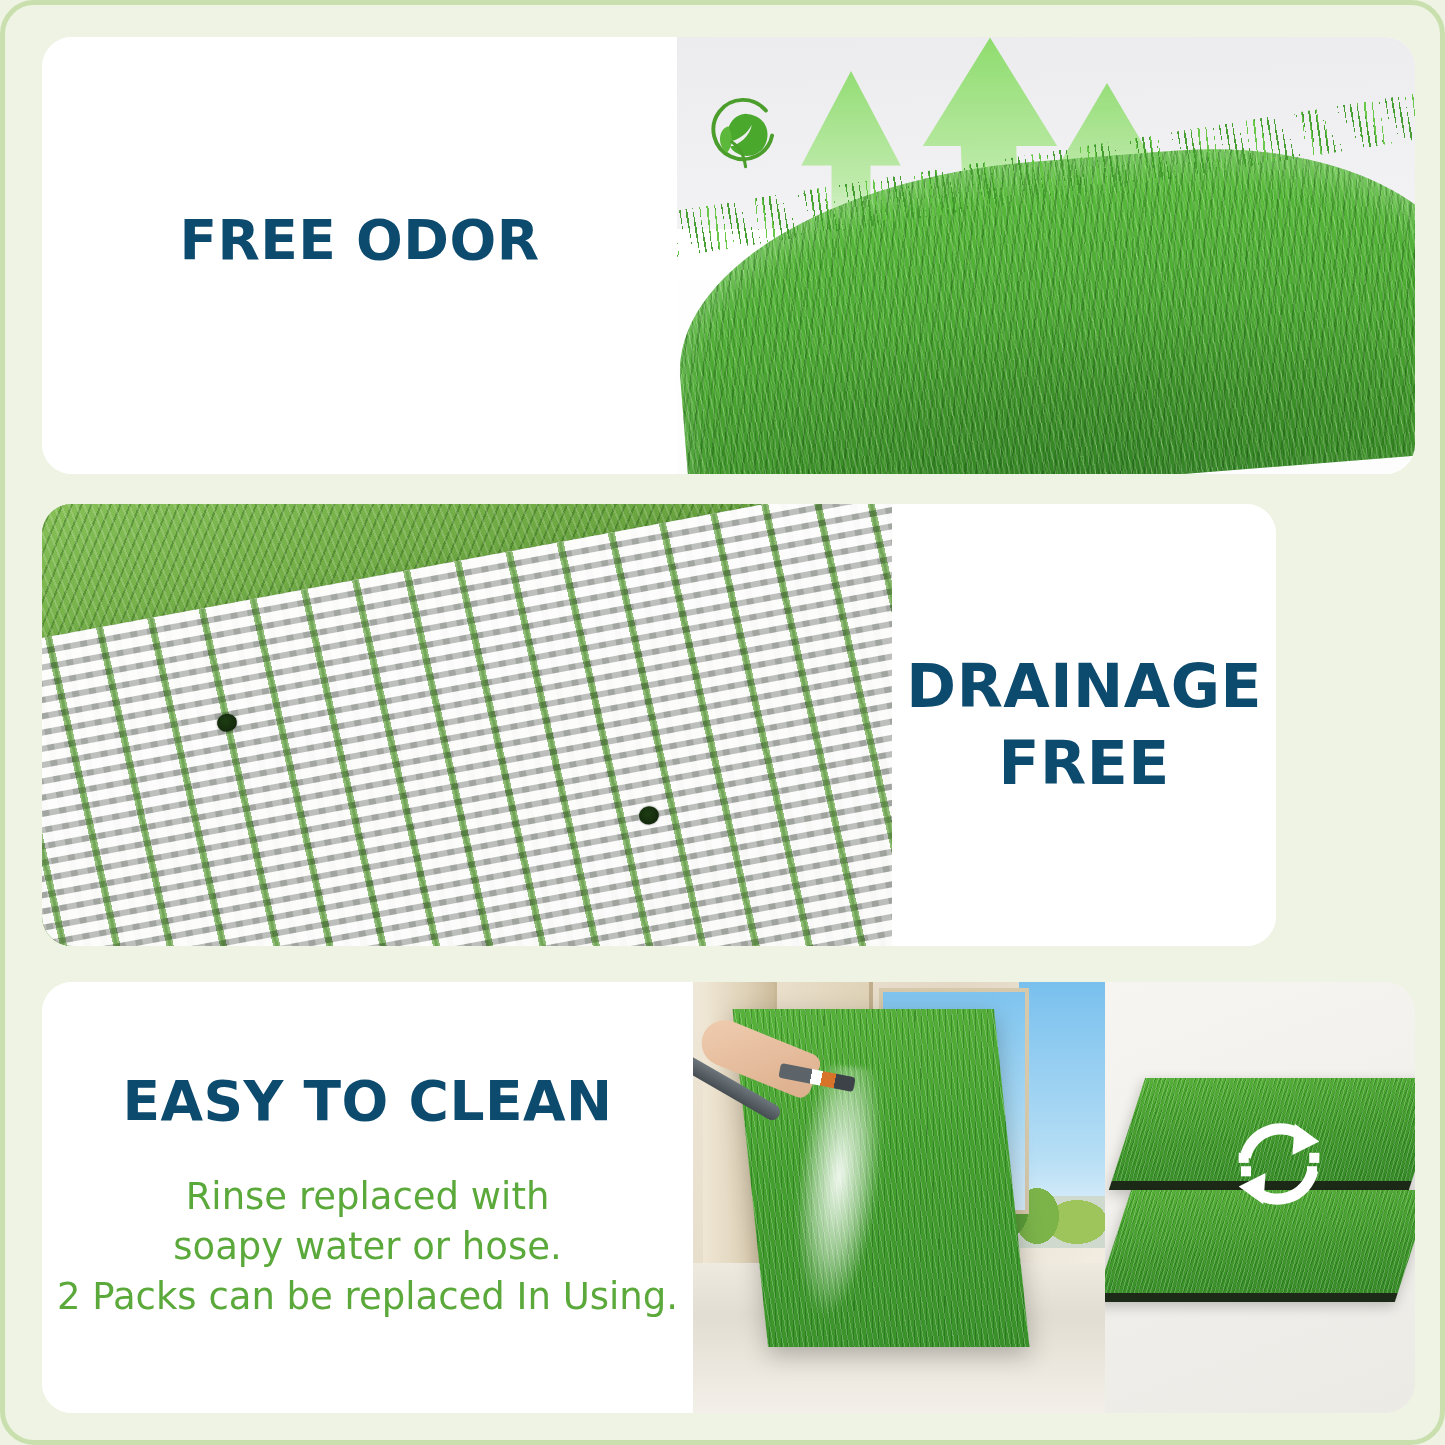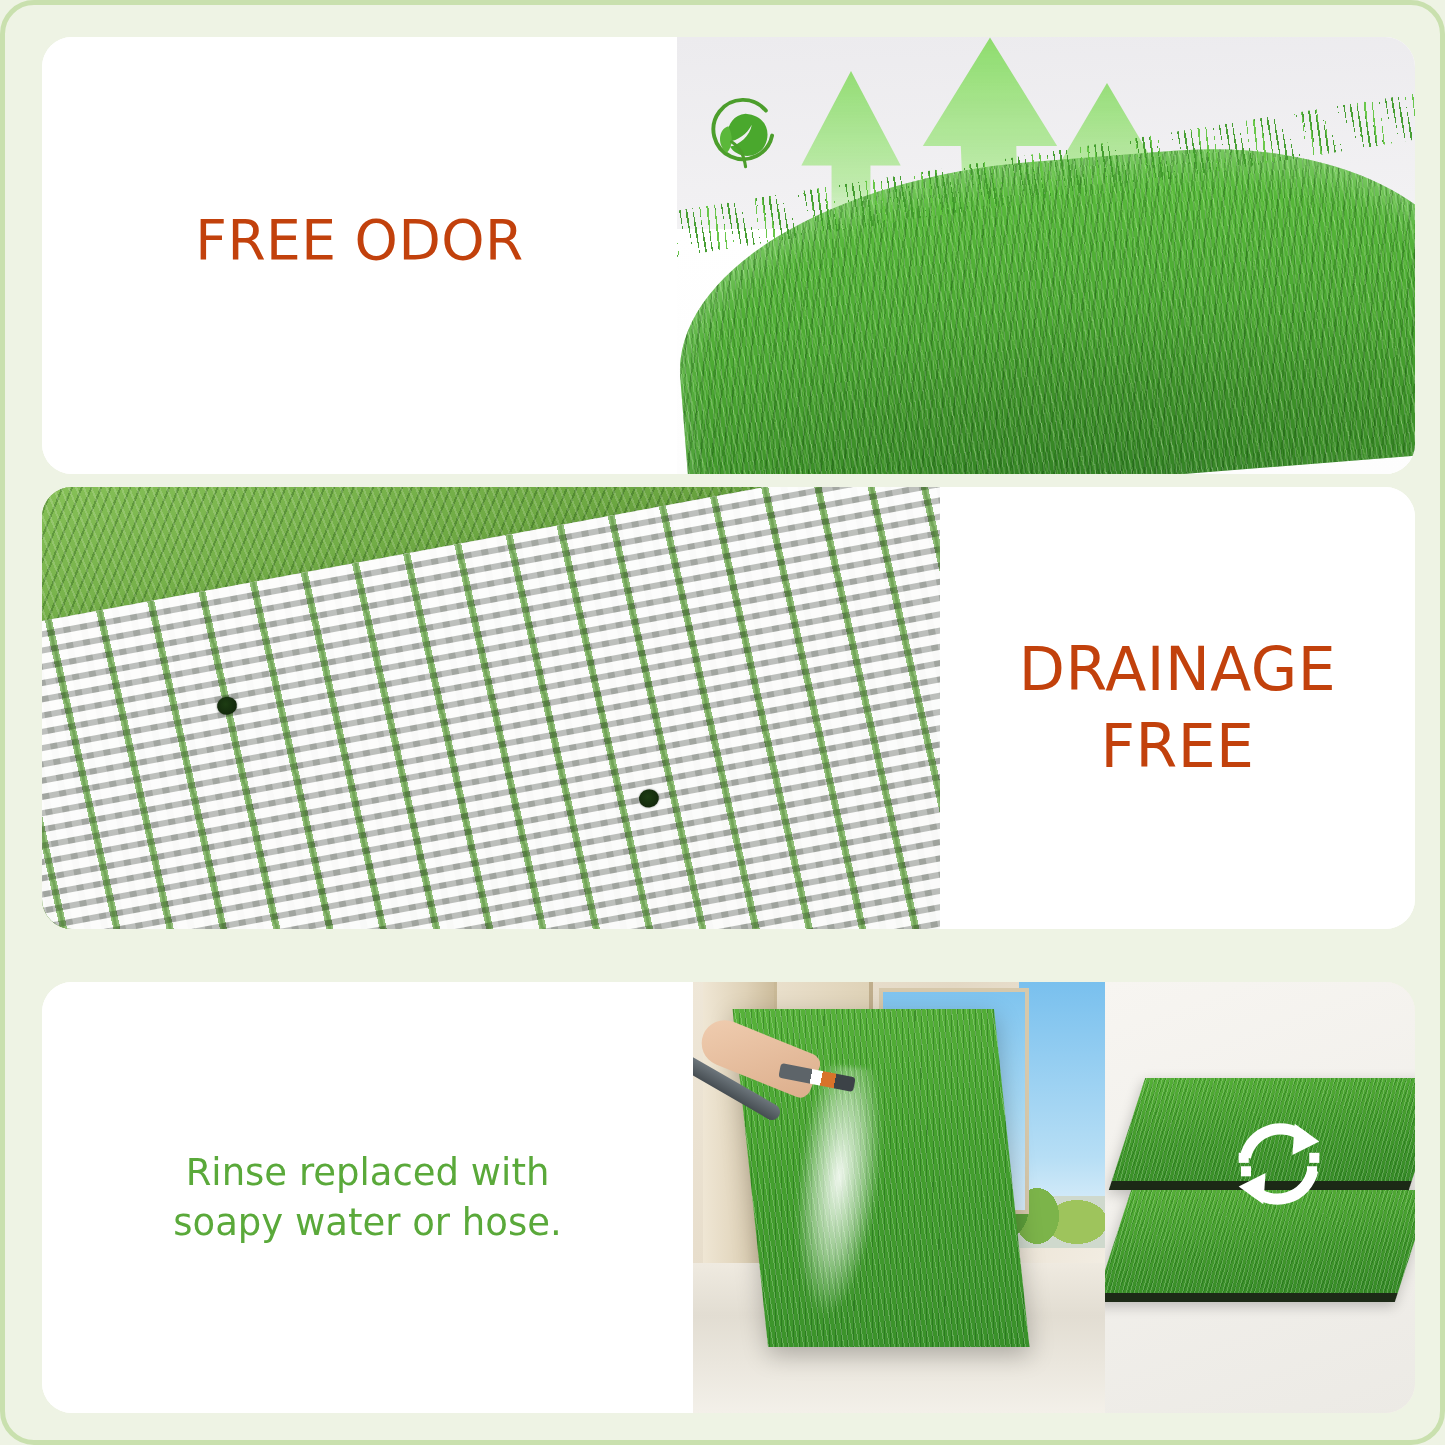--- a/index.html
+++ b/index.html
@@ -39,22 +39,22 @@
     display: flex;
     flex-direction: column;
     align-items: center;
     justify-content: center;
     text-align: center;
     background: #ffffff;
     padding: 0 14px;
   }
 
   .headline {
-    color: #c2410c;
-    font-weight: normal;
+    color: #0c4a6e;
+    font-weight: bold;
     letter-spacing: 0.5px;
     line-height: 1.05;
   }
 
   .subline {
     color: #5aa93a;
     line-height: 1.35;
   }
 
   .subline.bold { font-weight: bold; color: #52ae30; }
@@ -138,21 +138,21 @@
 
   
   .vapour {
     position: absolute;
     width: 26px;
     background: linear-gradient(180deg, rgba(255,255,255,0) 0%, rgba(255,255,255,.72) 45%, rgba(255,255,255,.25) 100%);
     filter: blur(4px);
   }
 
   
-  #panel-drain { left: 37px; top: 482px; width: 1373px; height: 442px; }
+  #panel-drain { left: 37px; top: 499px; width: 1234px; height: 442px; }
 
   .scene-mesh {
     position: relative;
     width: 898px;
     height: 100%;
     overflow: hidden;
     background: #7cab4d;
   }
 
   
@@ -438,22 +438,24 @@
 
     <div class="text-pane">
       <div class="headline">DRAINAGE</div>
       <div class="headline">FREE</div>
     </div>
   </div>
 
   <div class="card" id="panel-clean">
 
     <div class="text-pane">
+      <div class="headline">EASY TO CLEAN</div>
       <div class="subline">Rinse replaced with</div>
       <div class="subline">soapy water or hose.</div>
+      <div class="subline">2 Packs can be replaced In Using.</div>
     </div>
 
     <div class="scene-wash">
 
       <div class="wash-left">
         <div class="sky-open"></div>
         <div class="outdoor-trees"></div>
         <div class="door-frame"></div>
         <div class="door-panel"></div>
         <div class="window-sky"></div>

